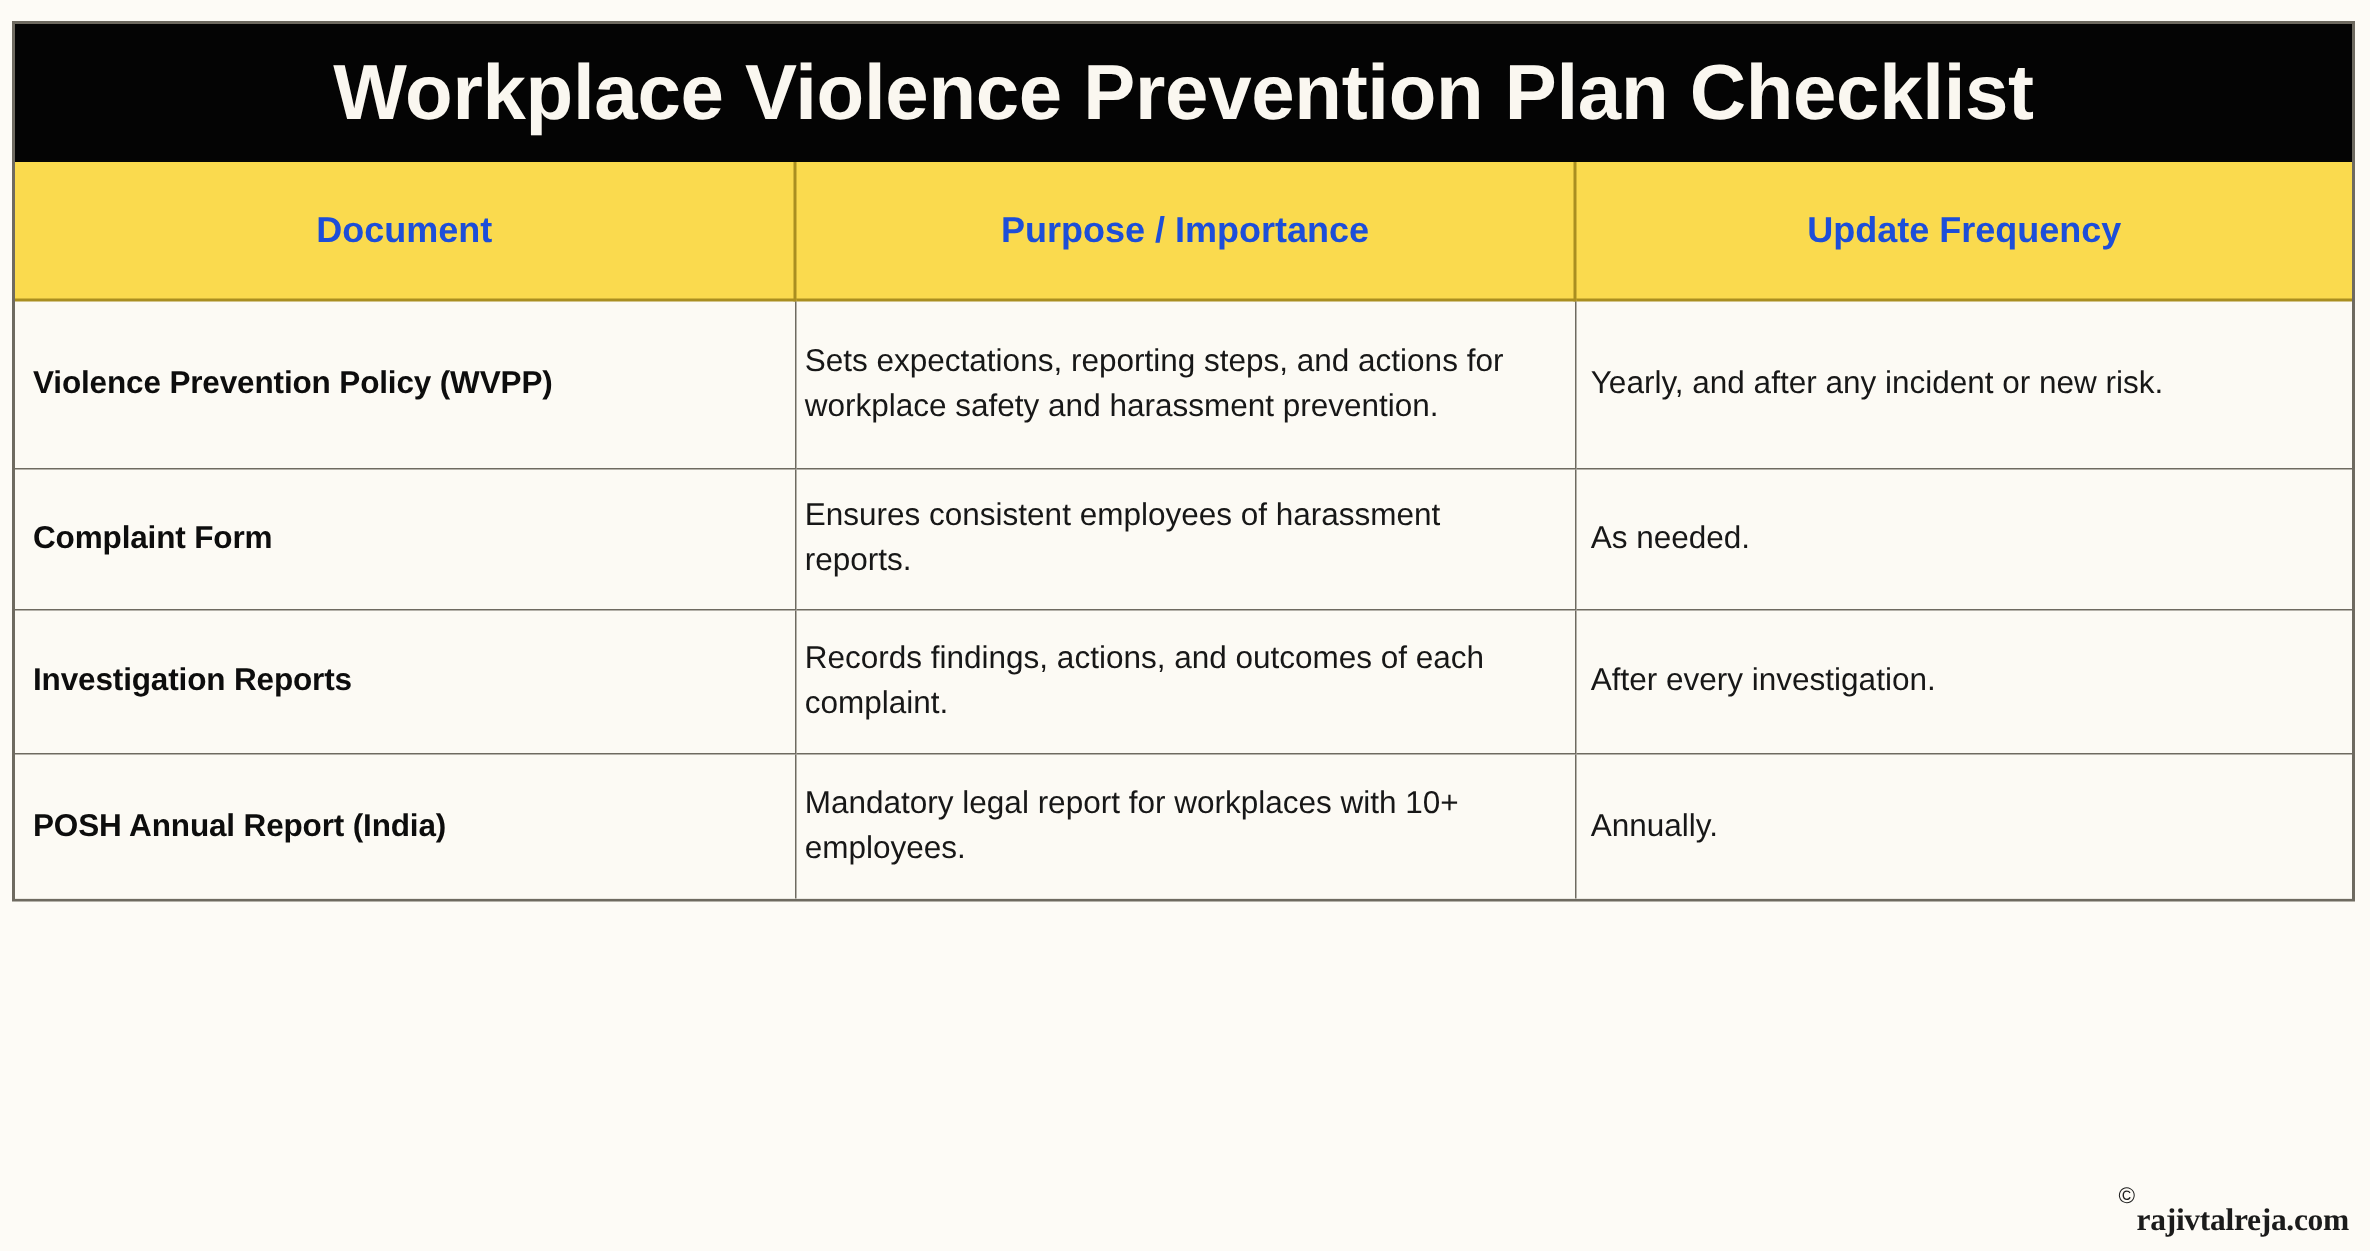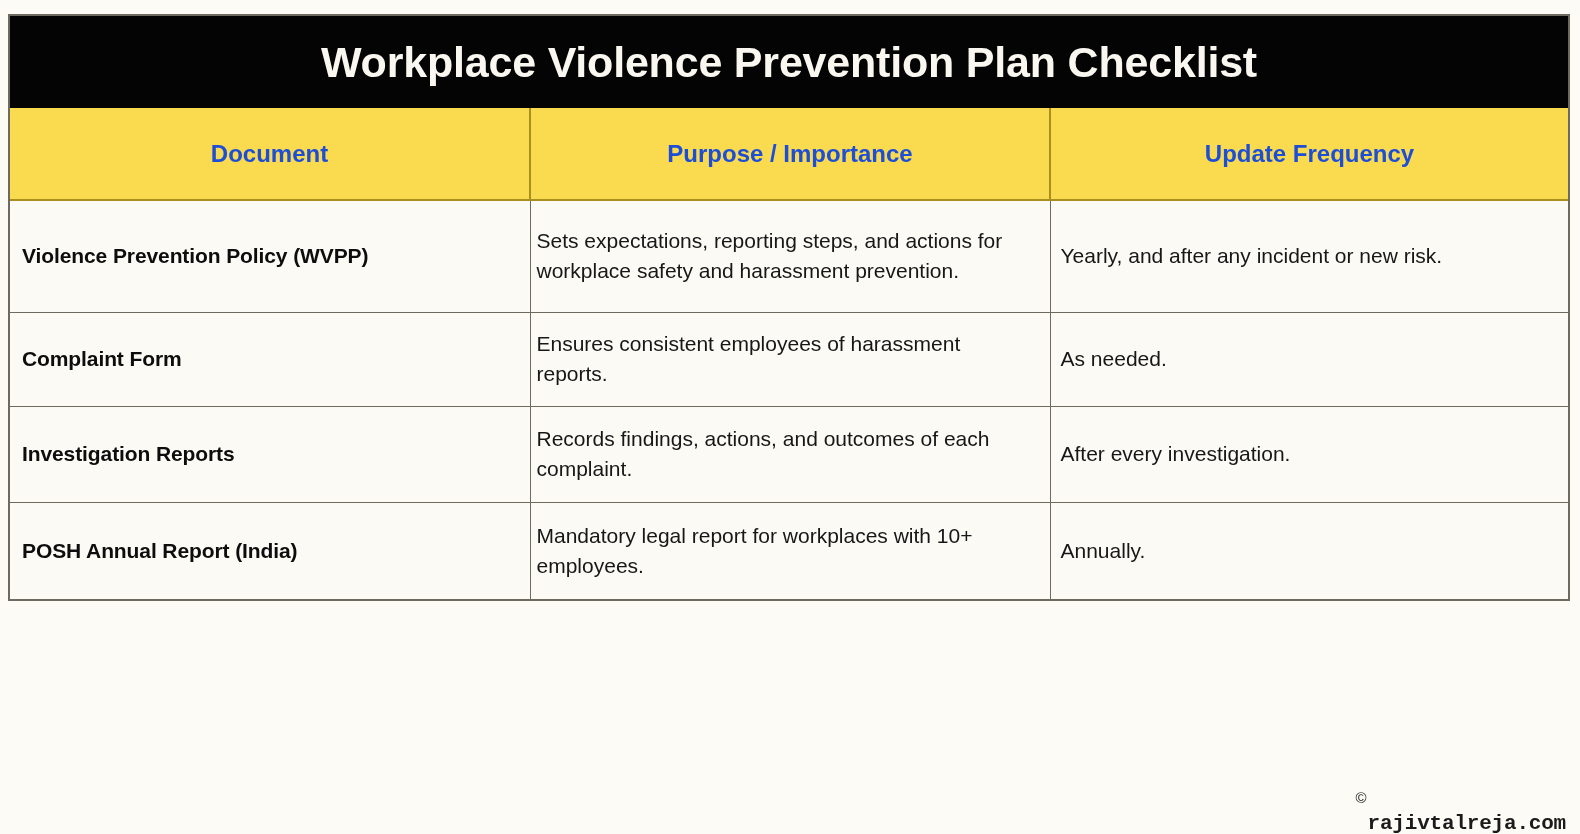--- a/index.html
+++ b/index.html
@@ -38,21 +38,21 @@
     height: 92px;
     display: flex;
     align-items: center;
     justify-content: center;
     box-sizing: border-box;
   }
   .title-text {
     color: #FAF7F0;
     font-family: "Liberation Sans", sans-serif;
     font-weight: bold;
-    font-size: 43px;
+    font-size: 52px;
     letter-spacing: -0.2px;
     line-height: 1;
     text-align: center;
     white-space: nowrap;
   }
 
   
   table.checklist {
     width: 100%;
     border-collapse: collapse;
@@ -129,26 +129,26 @@
     line-height: 1;
   }
   .footer .copy {
     font-family: "Liberation Sans", sans-serif;
     font-size: 15px;
     margin-right: 1px;
     position: relative;
     top: -2px;
   }
   .footer .domain {
-    font-family: Liberation Mono, monospace;
+    font-family: Liberation Serif, serif;
     font-weight: bold;
     font-size: 21px;
     letter-spacing: -0.2px;
     position: relative;
-    top: 21px;
+    top: 11px;
   }
 </style>
 </head>
 <body>
 
 <div class="page">
 
   <div class="table-wrap">
 
     <div class="title-band">

